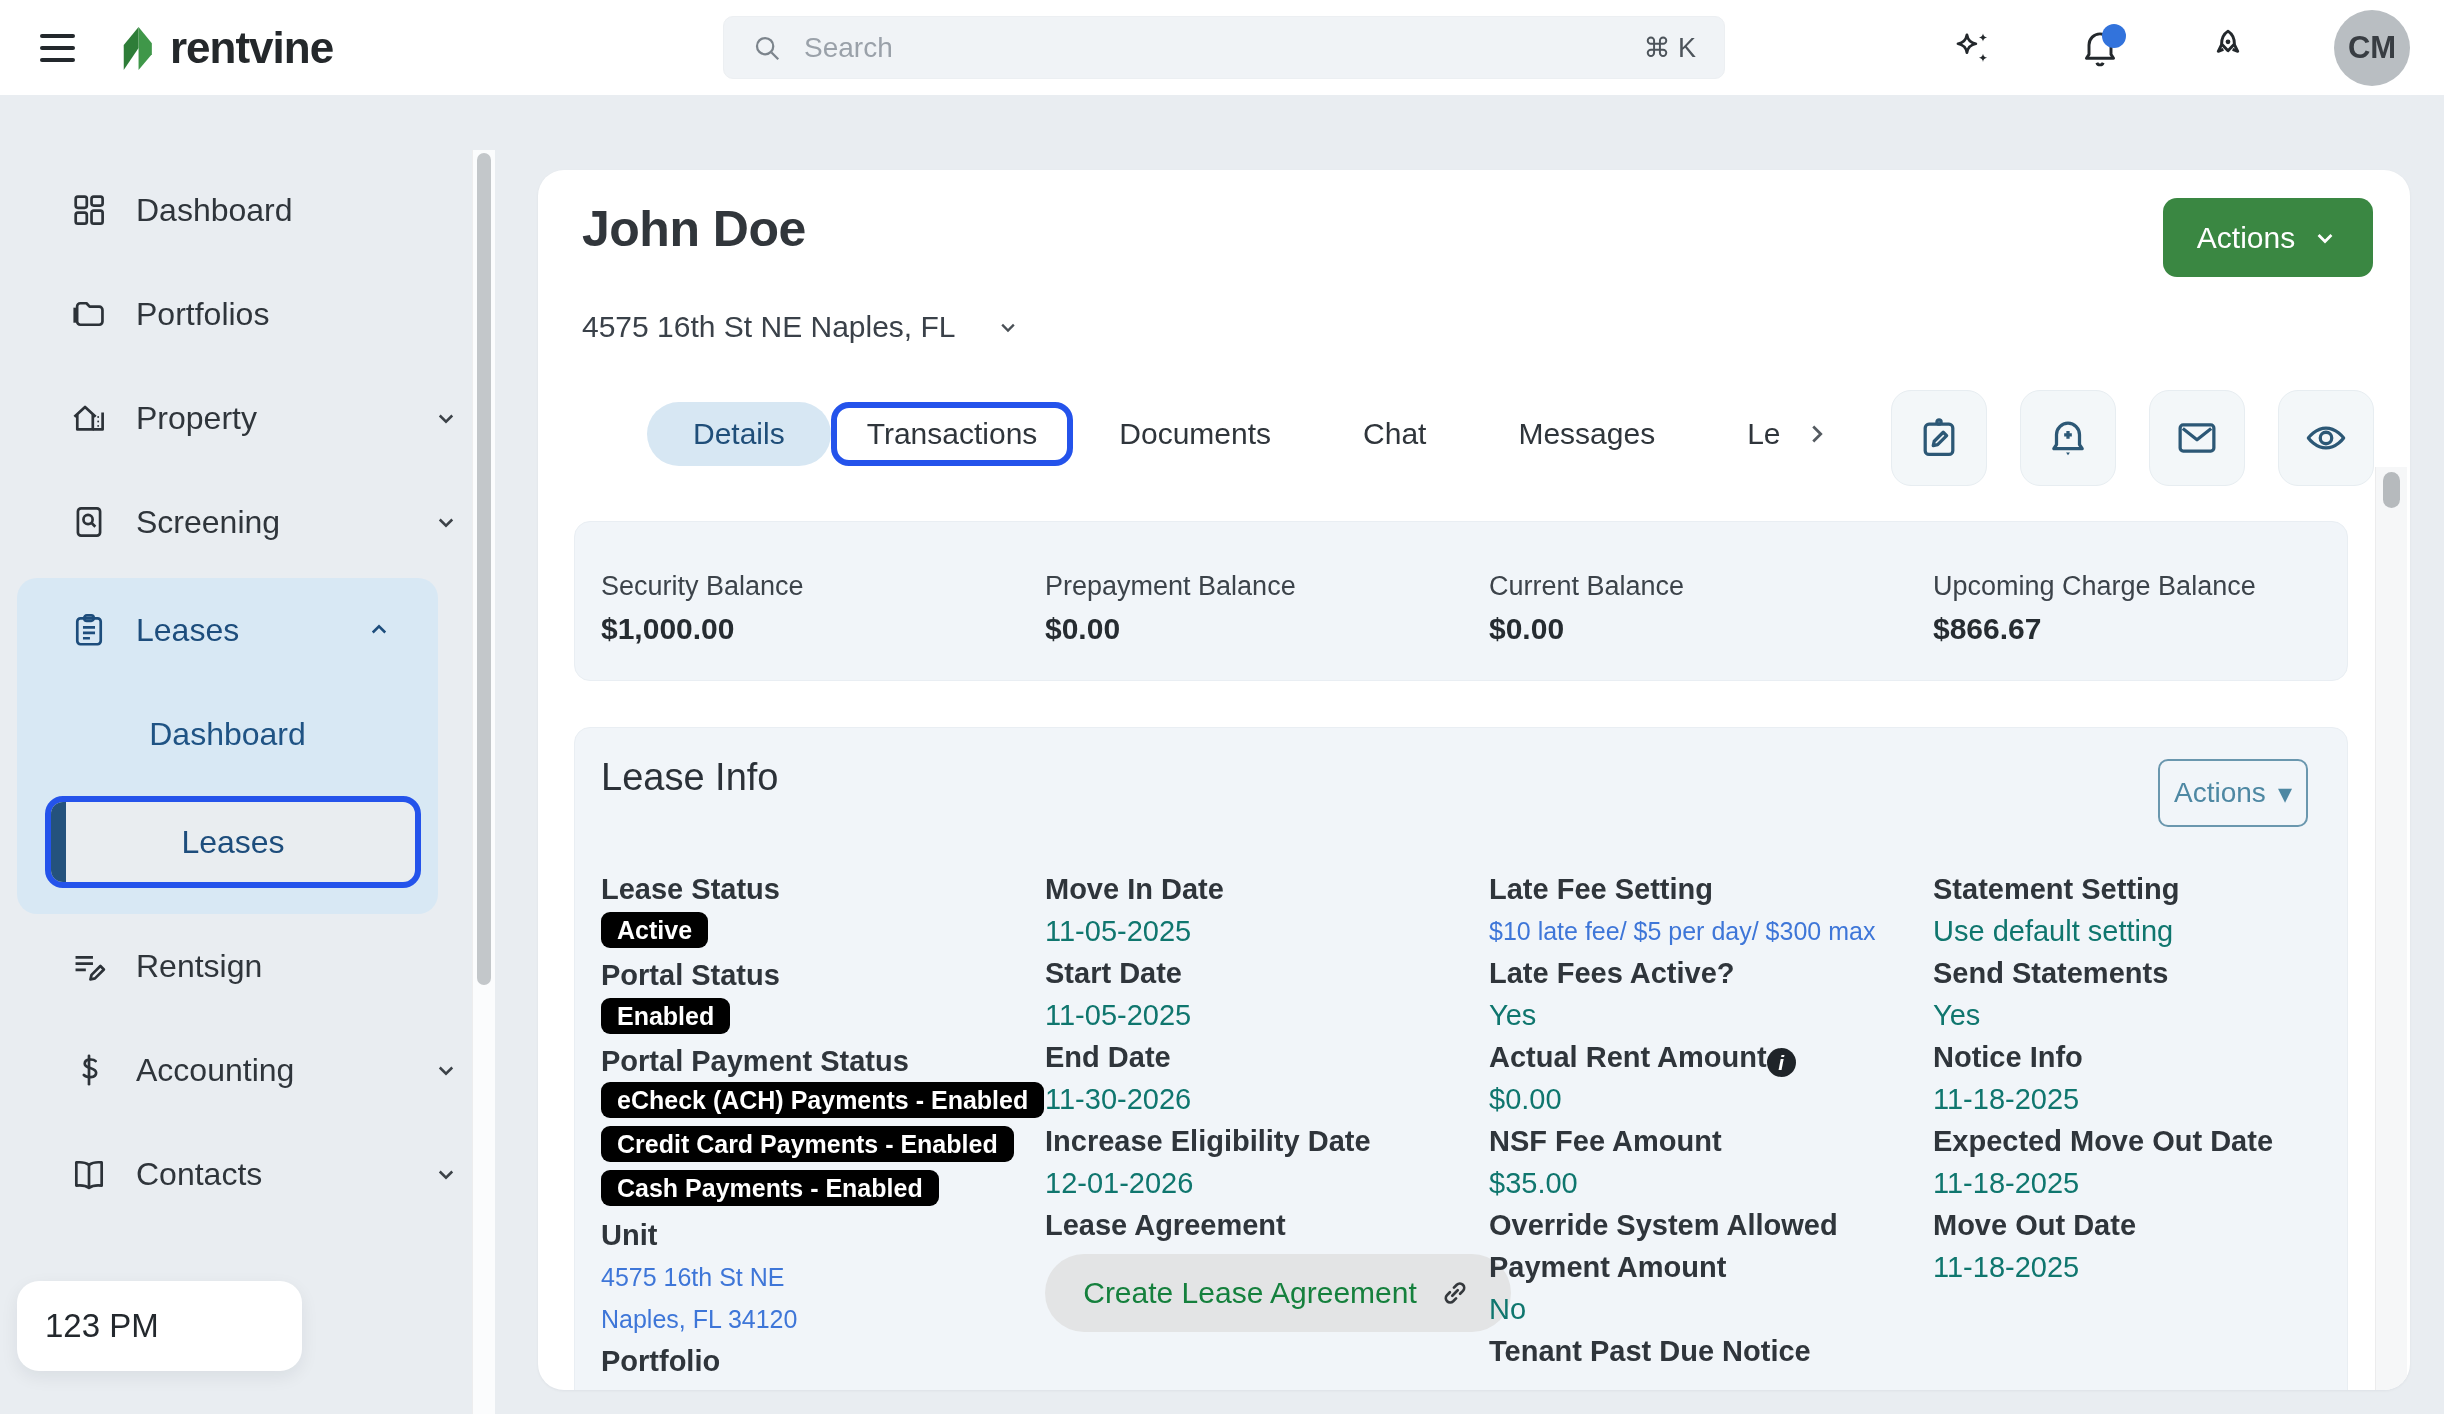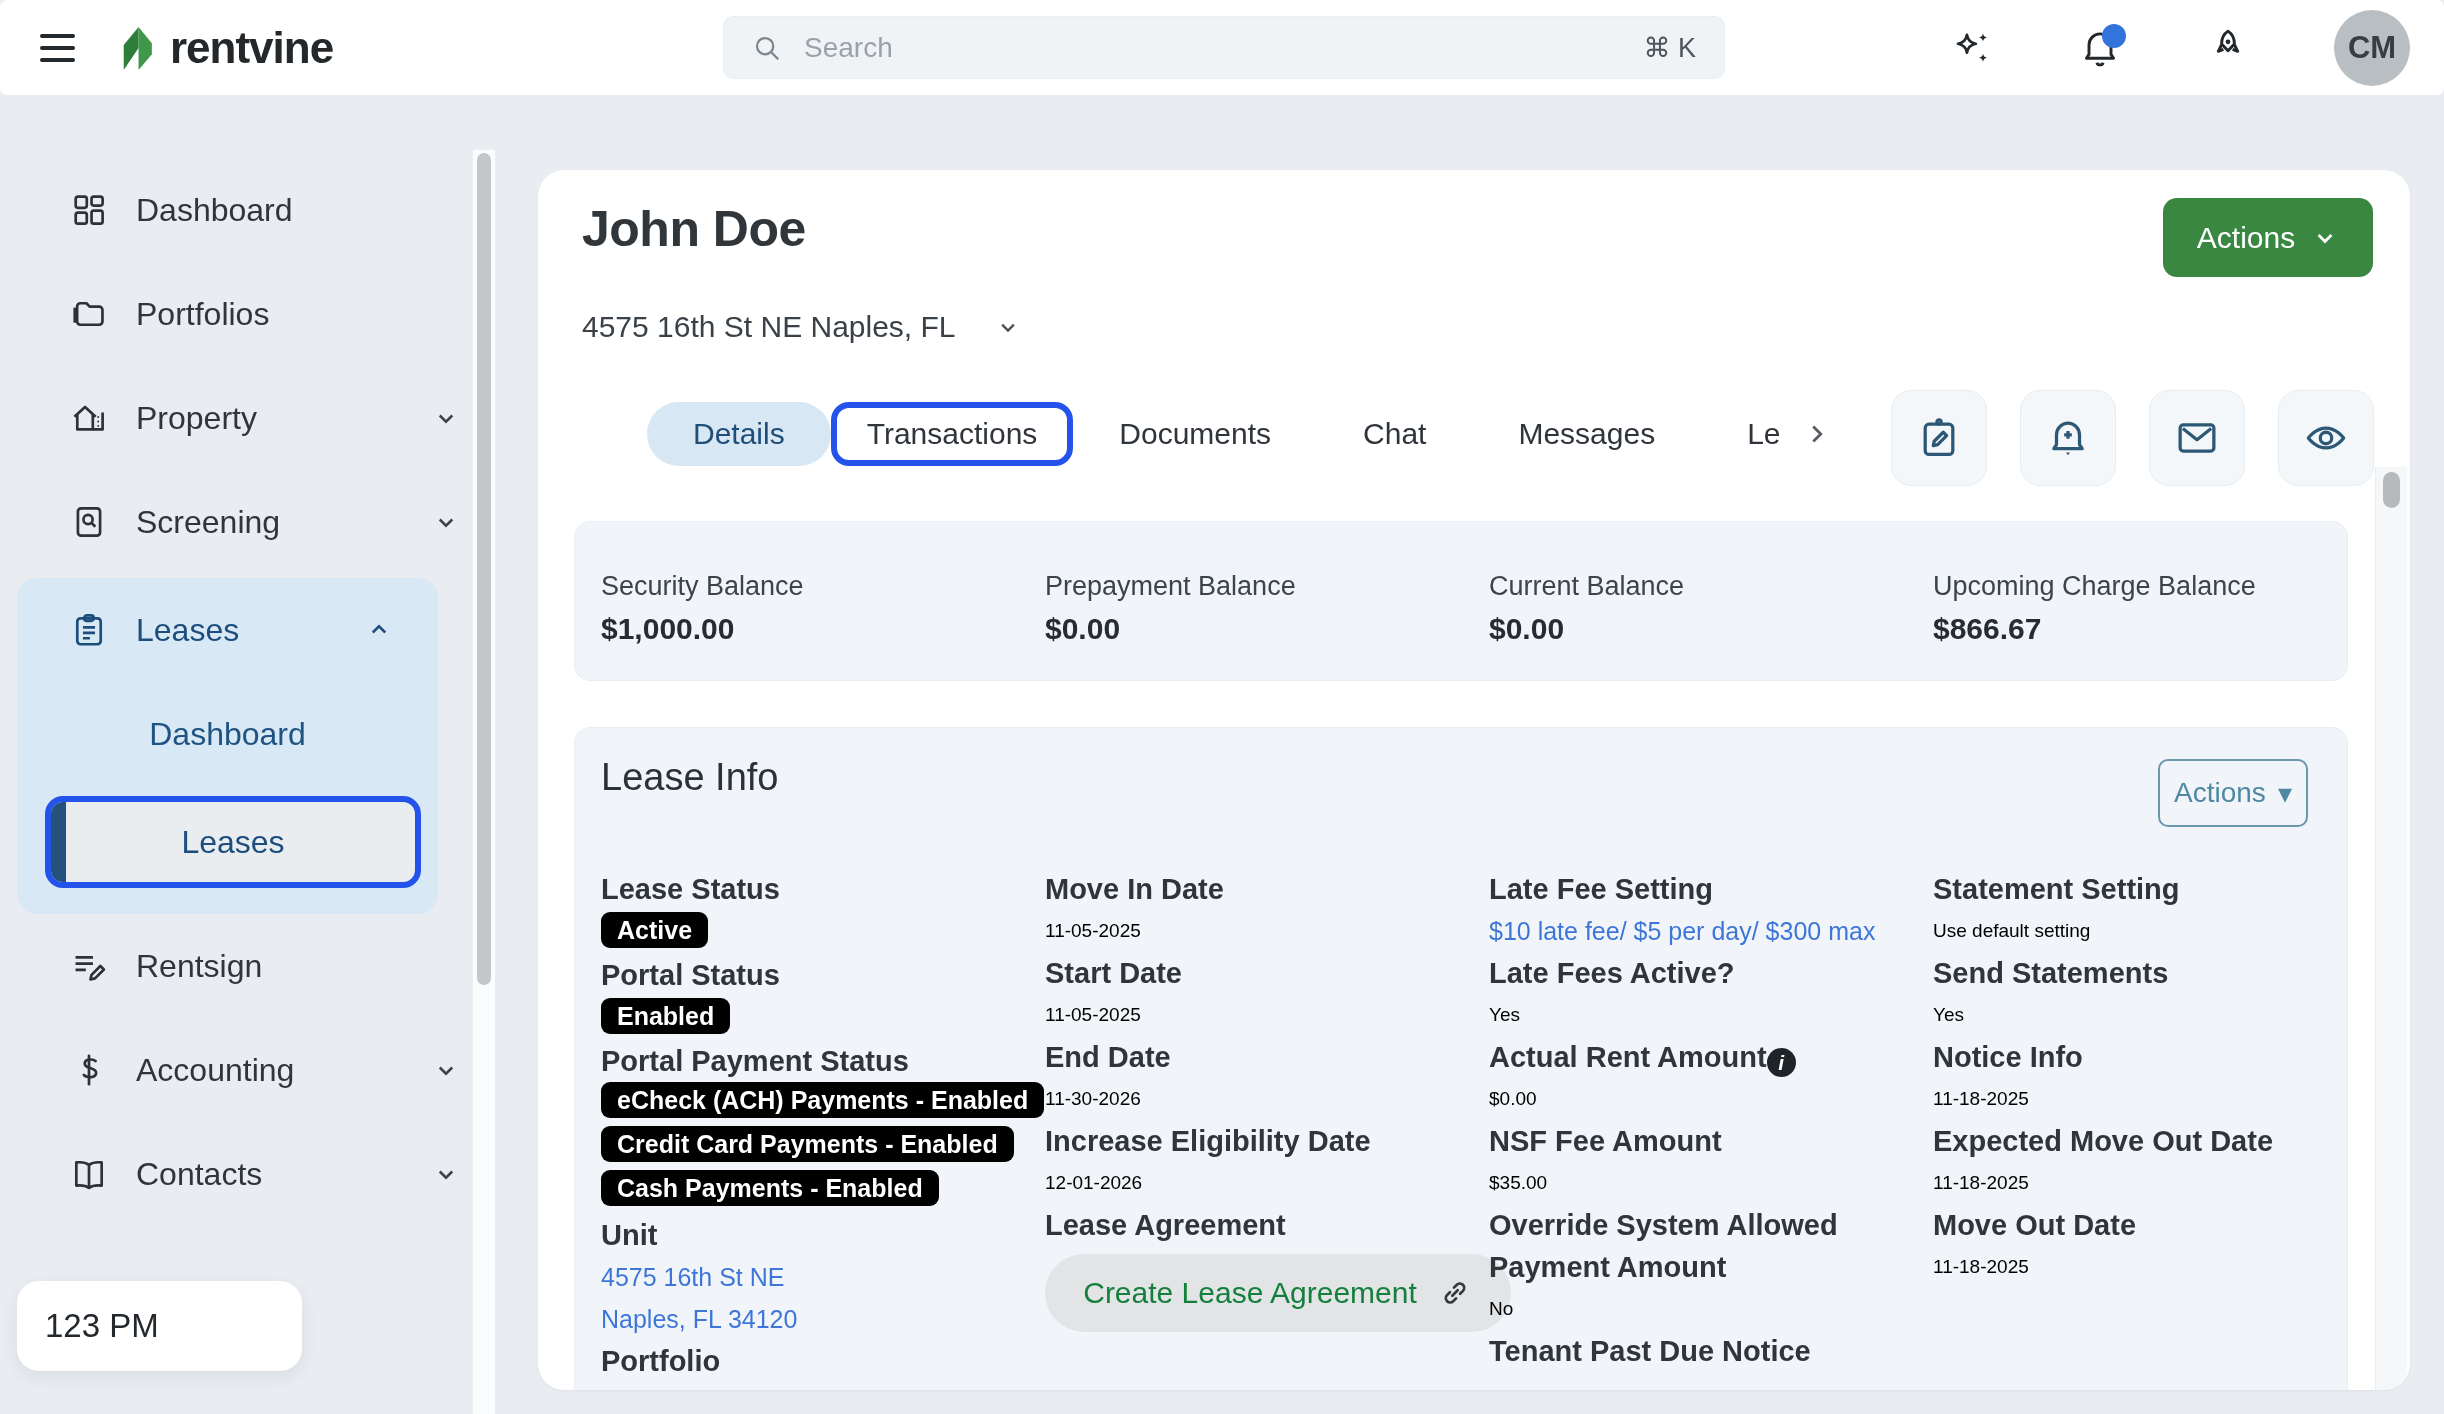--- a/index.html
+++ b/index.html
@@ -8,21 +8,21 @@
     background:#e9edf1;
     font-family:"Liberation Sans", sans-serif;
     -webkit-font-smoothing:antialiased;
   }
   svg{display:block}
   button{font-family:inherit;border:none;background:none;padding:0;cursor:pointer}
 
   
   .topbar{
     position:absolute;top:0;left:0;width:2444px;height:95px;background:#ffffff;
-    display:flex;align-items:center;border-radius:7px;
+    display:flex;align-items:center;
   }
   .hamburger{position:absolute;left:40px;top:28px;width:40px;height:40px;
     display:flex;flex-direction:column;justify-content:center;gap:8px;}
   .hamburger span{display:block;width:35px;height:4px;background:#23282c;border-radius:2px}
   .brand{position:absolute;left:112px;top:0;height:95px;display:flex;align-items:center;gap:8px}
   .brand-word{font-size:44px;font-weight:700;color:#24282b;letter-spacing:-1px}
   .search{
     position:absolute;left:723px;top:16px;width:1002px;height:63px;
     background:#f0f3f6;border:1px solid #eceff2;border-radius:10px;
     display:flex;align-items:center;padding:0 28px;box-sizing:border-box;gap:20px;
@@ -93,21 +93,21 @@
   .bal-value{font-size:30px;font-weight:700;color:#262c31;line-height:46px}
 
   .lease-panel{top:557px;height:840px;padding:0}
   .panel-title{position:absolute;left:26px;top:28px;margin:0;font-size:38px;font-weight:400;color:#2b3138}
   .actions-outline{
     position:absolute;right:39px;top:31px;width:150px;height:68px;border:2px solid #6a97ae;border-radius:10px;
     color:#4e88a3;font-size:28px;display:flex;align-items:center;justify-content:center;gap:12px;background:transparent}
   .fields-grid{position:absolute;left:26px;top:140px;display:grid;grid-template-columns:repeat(4,444px);align-items:start}
   .fcol{padding-right:24px}
   .f-label{font-size:29px;font-weight:700;color:#2f353b;line-height:42px}
-  .f-value{font-size:19px;color:#000000;line-height:42px}
+  .f-value{font-size:29px;color:#0f766e;line-height:42px}
   .f-link{font-size:25px;color:#3e76d8;line-height:42px}
   .badge{display:table;background:#000000;color:#ffffff;font-size:25px;font-weight:700;line-height:36px;
     padding:0 16px;border-radius:9px;margin:2px 0 6px 0;white-space:nowrap}
   .badge.pay{margin:0 0 8px 0}
   .info-dot{display:inline-block;width:29px;height:29px;border-radius:50%;background:#1f2429;color:#fff;
     font-size:21px;font-weight:700;text-align:center;line-height:29px;vertical-align:-3px;font-style:italic}
   .create-btn{
     margin-top:8px;width:466px;height:78px;background:#e3e4e5;border-radius:39px;
     display:flex;align-items:center;justify-content:center;gap:20px;font-size:30px;color:#15803d}
   .create-btn svg{width:36px;height:36px;color:#34383c}

